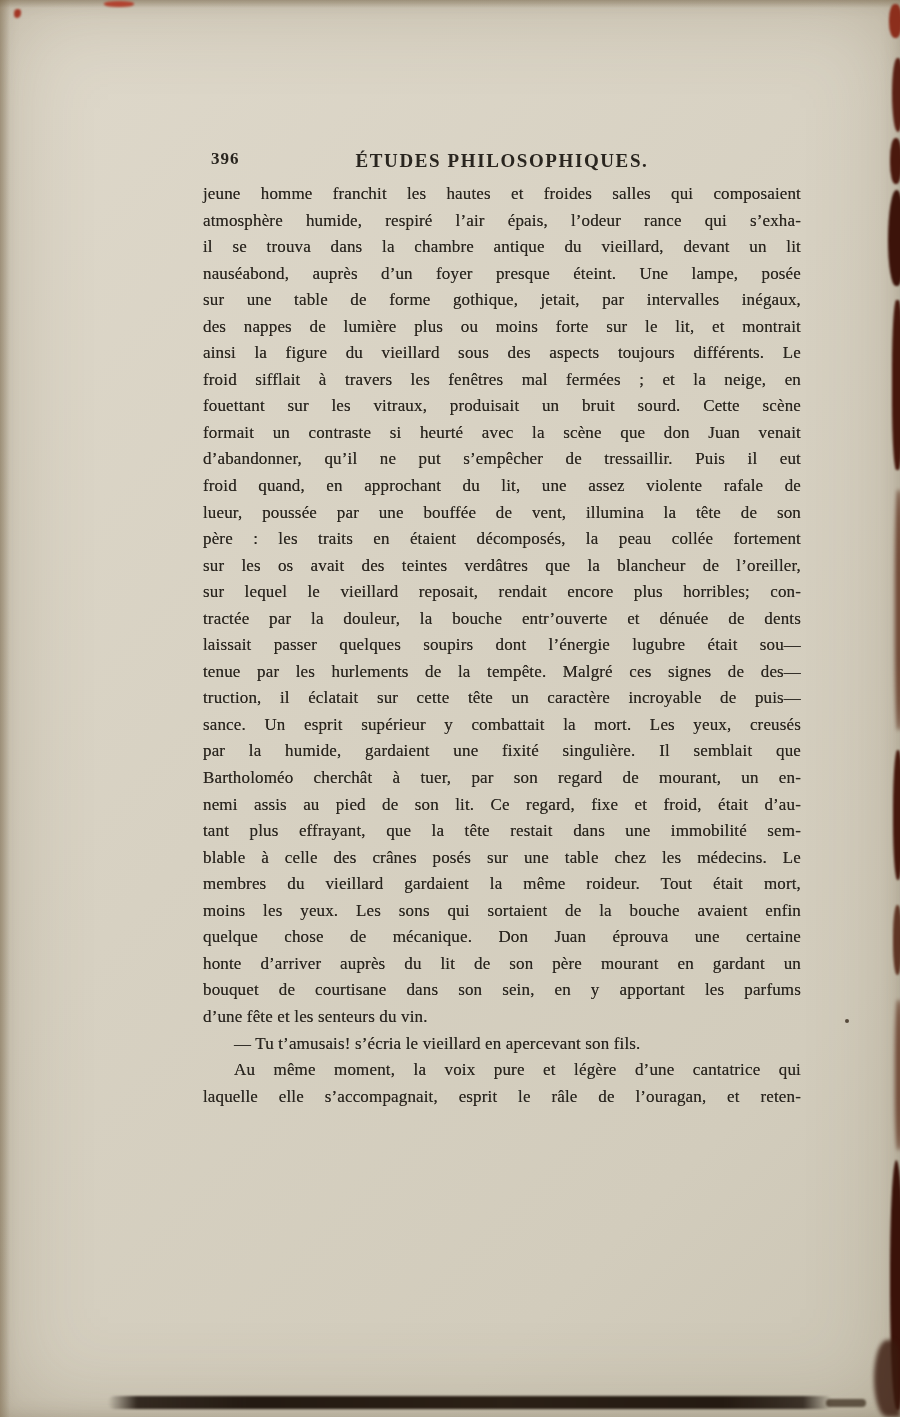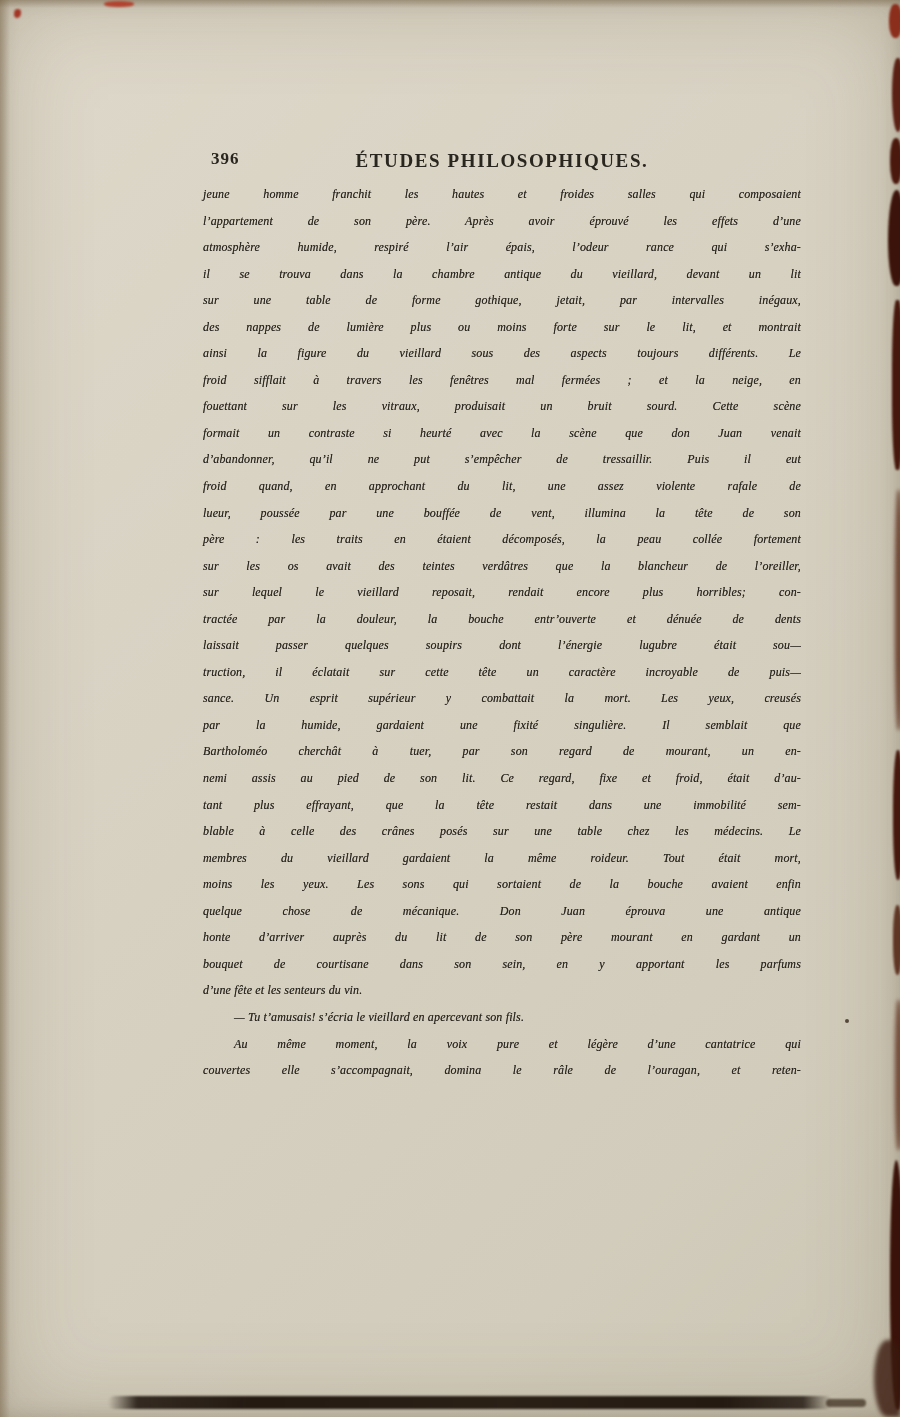--- a/index.html
+++ b/index.html
@@ -65,25 +65,24 @@
     letter-spacing: 1.6px;
     padding-top: 2px;
   }
 
   
   .text-block {
     position: absolute;
     top: 181px;
     left: 203px;
     width: 598px;
-    font-size: 12px;
+    font-size: 17px;
     line-height: 26.55px;
     letter-spacing: 0.15px;
     text-shadow: 0 0 0.5px rgba(42, 36, 28, 0.65);
-    font-style: italic;
   }
   .line {
     text-align: justify;
     text-align-last: justify;
     white-space: normal;
   }
   .line.end { text-align-last: left; }
   .line.indent { text-indent: 31px; }
 
   
@@ -129,53 +128,54 @@
 <div class="left-edge-shade"></div>
 <div class="top-edge-shade"></div>
 
 <div class="page-header">
   <span class="page-number">396</span>
   <span class="running-title">ÉTUDES PHILOSOPHIQUES.</span>
 </div>
 
 <div class="text-block">
     <div class="line">jeune homme franchit les hautes et froides salles qui composaient</div>
-    <div class="line">l’appartement de son père. Après avoir éprouvé les effets d’une</div>
     <div class="line">atmosphère humide, respiré l’air épais, l’odeur rance qui s’exha-</div>
     <div class="line">il se trouva dans la chambre antique du vieillard, devant un lit</div>
+    <div class="line">nauséabond, auprès d’un foyer presque éteint. Une lampe, posée</div>
     <div class="line">sur une table de forme gothique, jetait, par intervalles inégaux,</div>
     <div class="line">des nappes de lumière plus ou moins forte sur le lit, et montrait</div>
     <div class="line">ainsi la figure du vieillard sous des aspects toujours différents. Le</div>
     <div class="line">froid sifflait à travers les fenêtres mal fermées ; et la neige, en</div>
     <div class="line">fouettant sur les vitraux, produisait un bruit sourd. Cette scène</div>
     <div class="line">formait un contraste si heurté avec la scène que don Juan venait</div>
     <div class="line">d’abandonner, qu’il ne put s’empêcher de tressaillir. Puis il eut</div>
     <div class="line">froid quand, en approchant du lit, une assez violente rafale de</div>
     <div class="line">lueur, poussée par une bouffée de vent, illumina la tête de son</div>
     <div class="line">père : les traits en étaient décomposés, la peau collée fortement</div>
     <div class="line">sur les os avait des teintes verdâtres que la blancheur de l’oreiller,</div>
     <div class="line">sur lequel le vieillard reposait, rendait encore plus horribles; con-</div>
     <div class="line">tractée par la douleur, la bouche entr’ouverte et dénuée de dents</div>
     <div class="line">laissait passer quelques soupirs dont l’énergie lugubre était sou—</div>
+    <div class="line">tenue par les hurlements de la tempête. Malgré ces signes de des—</div>
     <div class="line">truction, il éclatait sur cette tête un caractère incroyable de puis—</div>
     <div class="line">sance. Un esprit supérieur y combattait la mort. Les yeux, creusés</div>
     <div class="line">par la humide, gardaient une fixité singulière. Il semblait que</div>
     <div class="line">Bartholoméo cherchât à tuer, par son regard de mourant, un en-</div>
     <div class="line">nemi assis au pied de son lit. Ce regard, fixe et froid, était d’au-</div>
     <div class="line">tant plus effrayant, que la tête restait dans une immobilité sem-</div>
     <div class="line">blable à celle des crânes posés sur une table chez les médecins. Le</div>
     <div class="line">membres du vieillard gardaient la même roideur. Tout était mort,</div>
     <div class="line">moins les yeux. Les sons qui sortaient de la bouche avaient enfin</div>
-    <div class="line">quelque chose de mécanique. Don Juan éprouva une antique</div>
+    <div class="line">quelque chose de mécanique. Don Juan éprouva une certaine</div>
     <div class="line">honte d’arriver auprès du lit de son père mourant en gardant un</div>
     <div class="line">bouquet de courtisane dans son sein, en y apportant les parfums</div>
     <div class="line end">d’une fête et les senteurs du vin.</div>
     <div class="line indent end">— Tu t’amusais! s’écria le vieillard en apercevant son fils.</div>
     <div class="line indent">Au même moment, la voix pure et légère d’une cantatrice qui</div>
-    <div class="line">couvertes elle s’accompagnait, domina le râle de l’ouragan, et reten-</div>
+    <div class="line">laquelle elle s’accompagnait, esprit le râle de l’ouragan, et reten-</div>
   </div>
 
 <div class="stain speck-a blur1"></div>
 <div class="stain speck-b blur1"></div>
 <div class="stain speck-c"></div>
 <div class="stain r1 blur1"></div>
 <div class="stain r2 blur1"></div>
 <div class="stain r3 blur1"></div>
 <div class="stain r4 blur1"></div>
 <div class="stain r5 blur1"></div>

